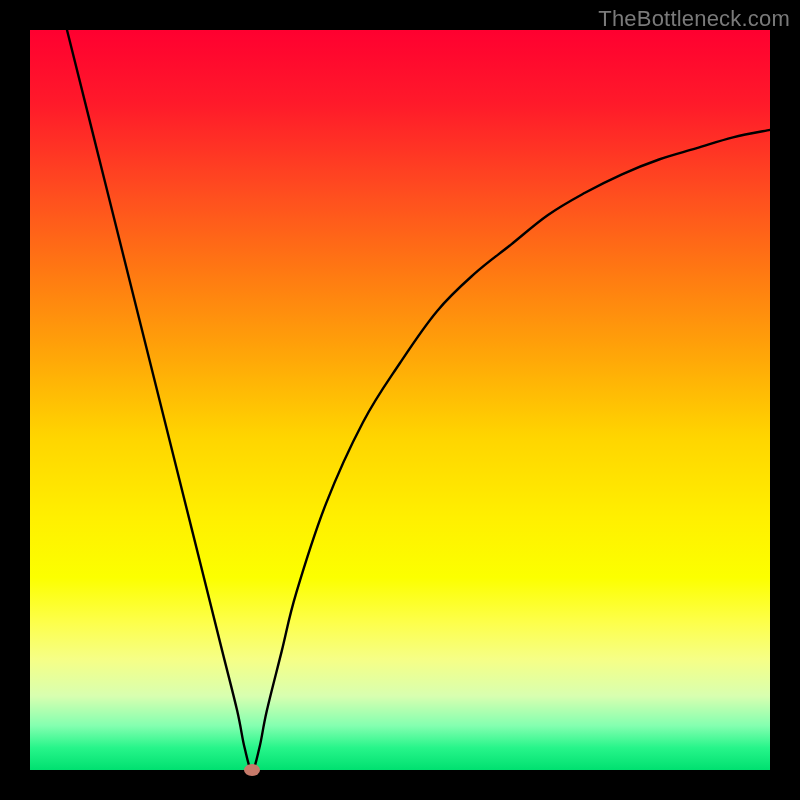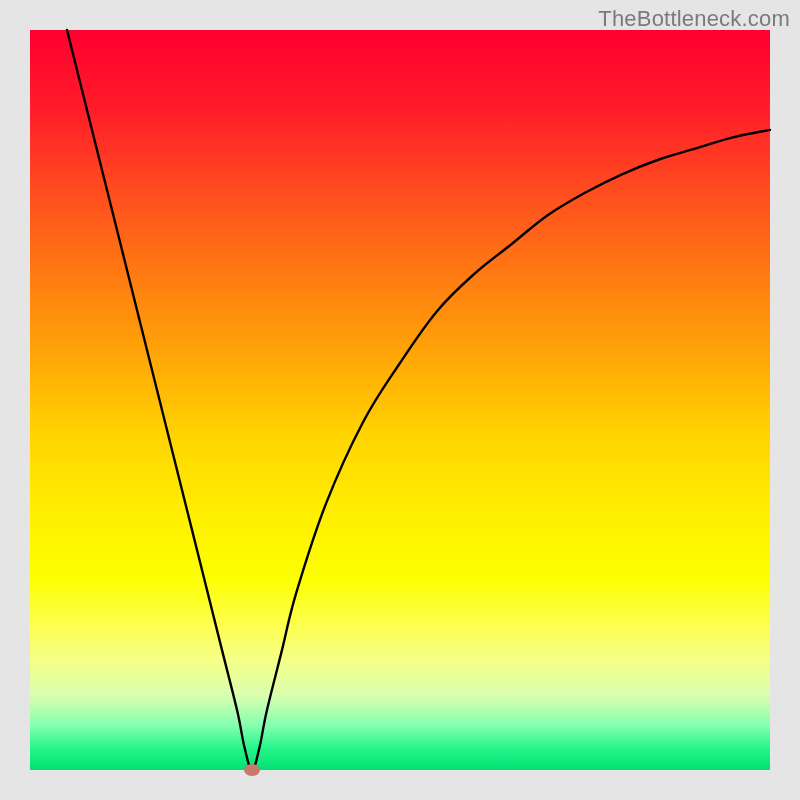--- a/index.html
+++ b/index.html
@@ -1,21 +1,21 @@
 <!DOCTYPE html>
 <html><head>
 <meta charset="utf-8">
 <style>
   * { margin: 0; padding: 0; box-sizing: border-box; }
   html, body { width: 800px; height: 800px; overflow: hidden; }
   .stage {
     position: relative;
     width: 800px;
     height: 800px;
-    background: #e5e5e5;
+    background: #000000;
   }
   .plot {
     position: absolute;
     left: 30px;
     top: 30px;
     width: 740px;
     height: 740px;
     background: linear-gradient(to bottom,
       #ff0030 0%,
       #ff1a2a 10%,

